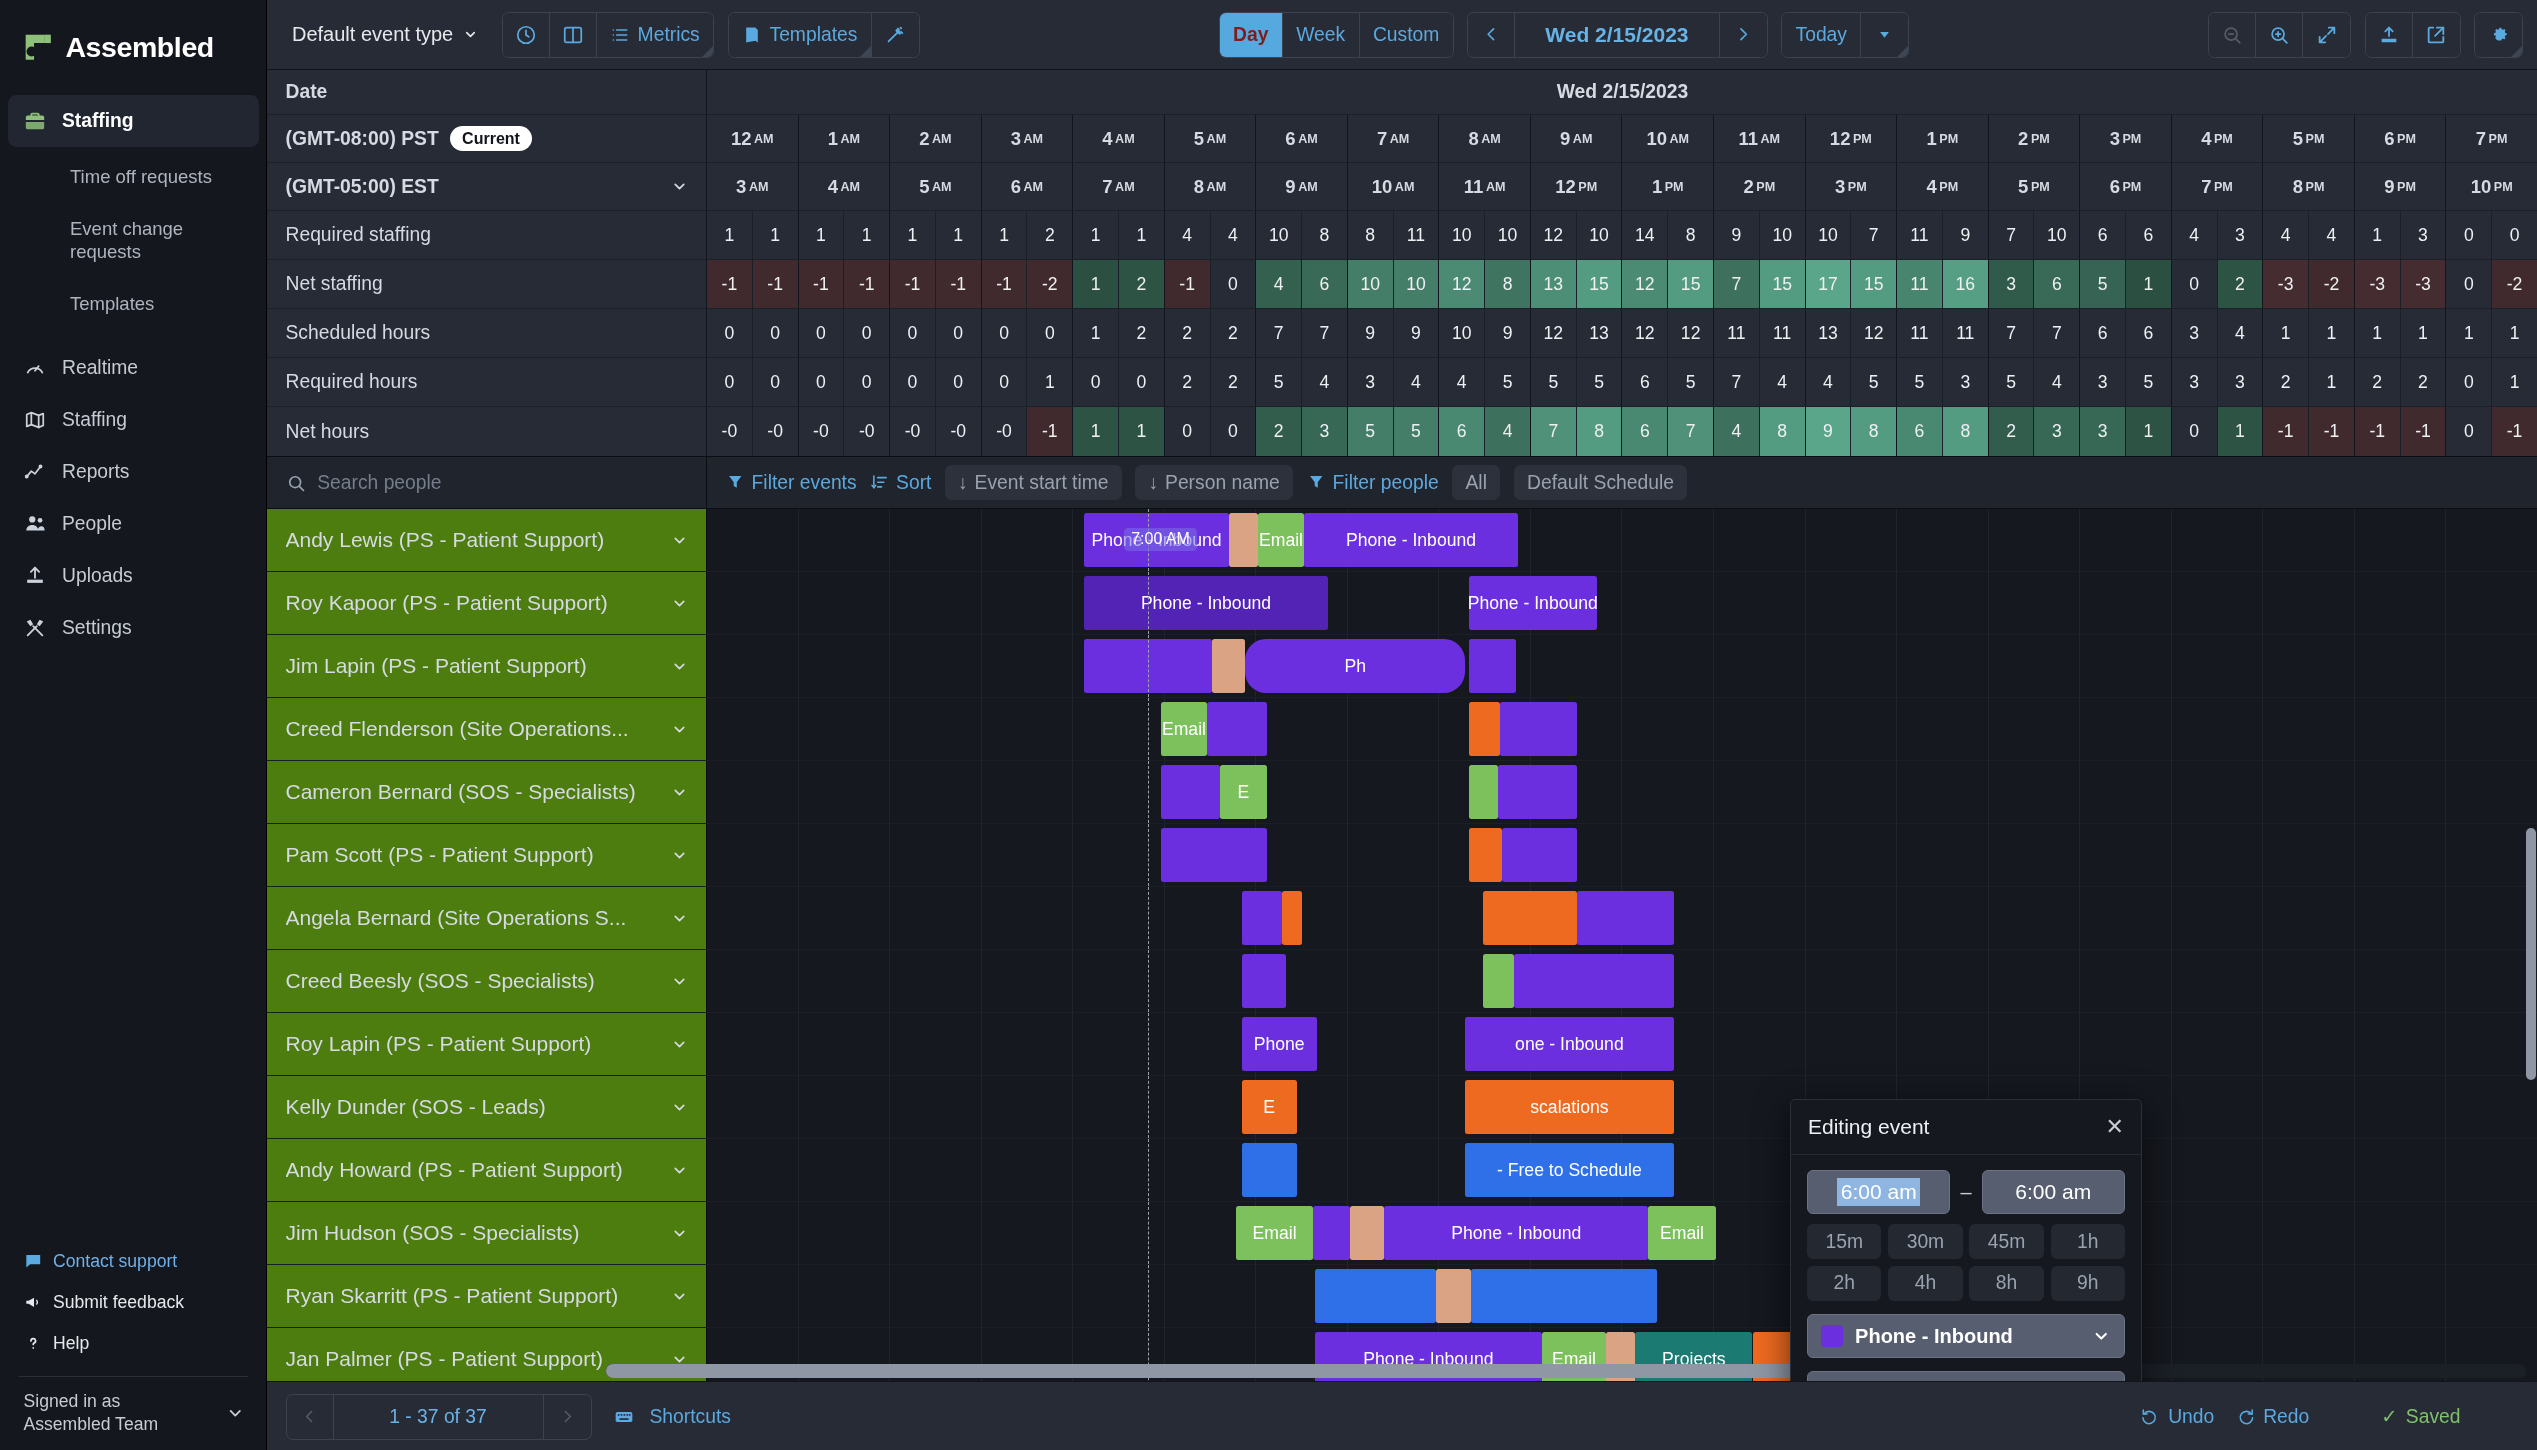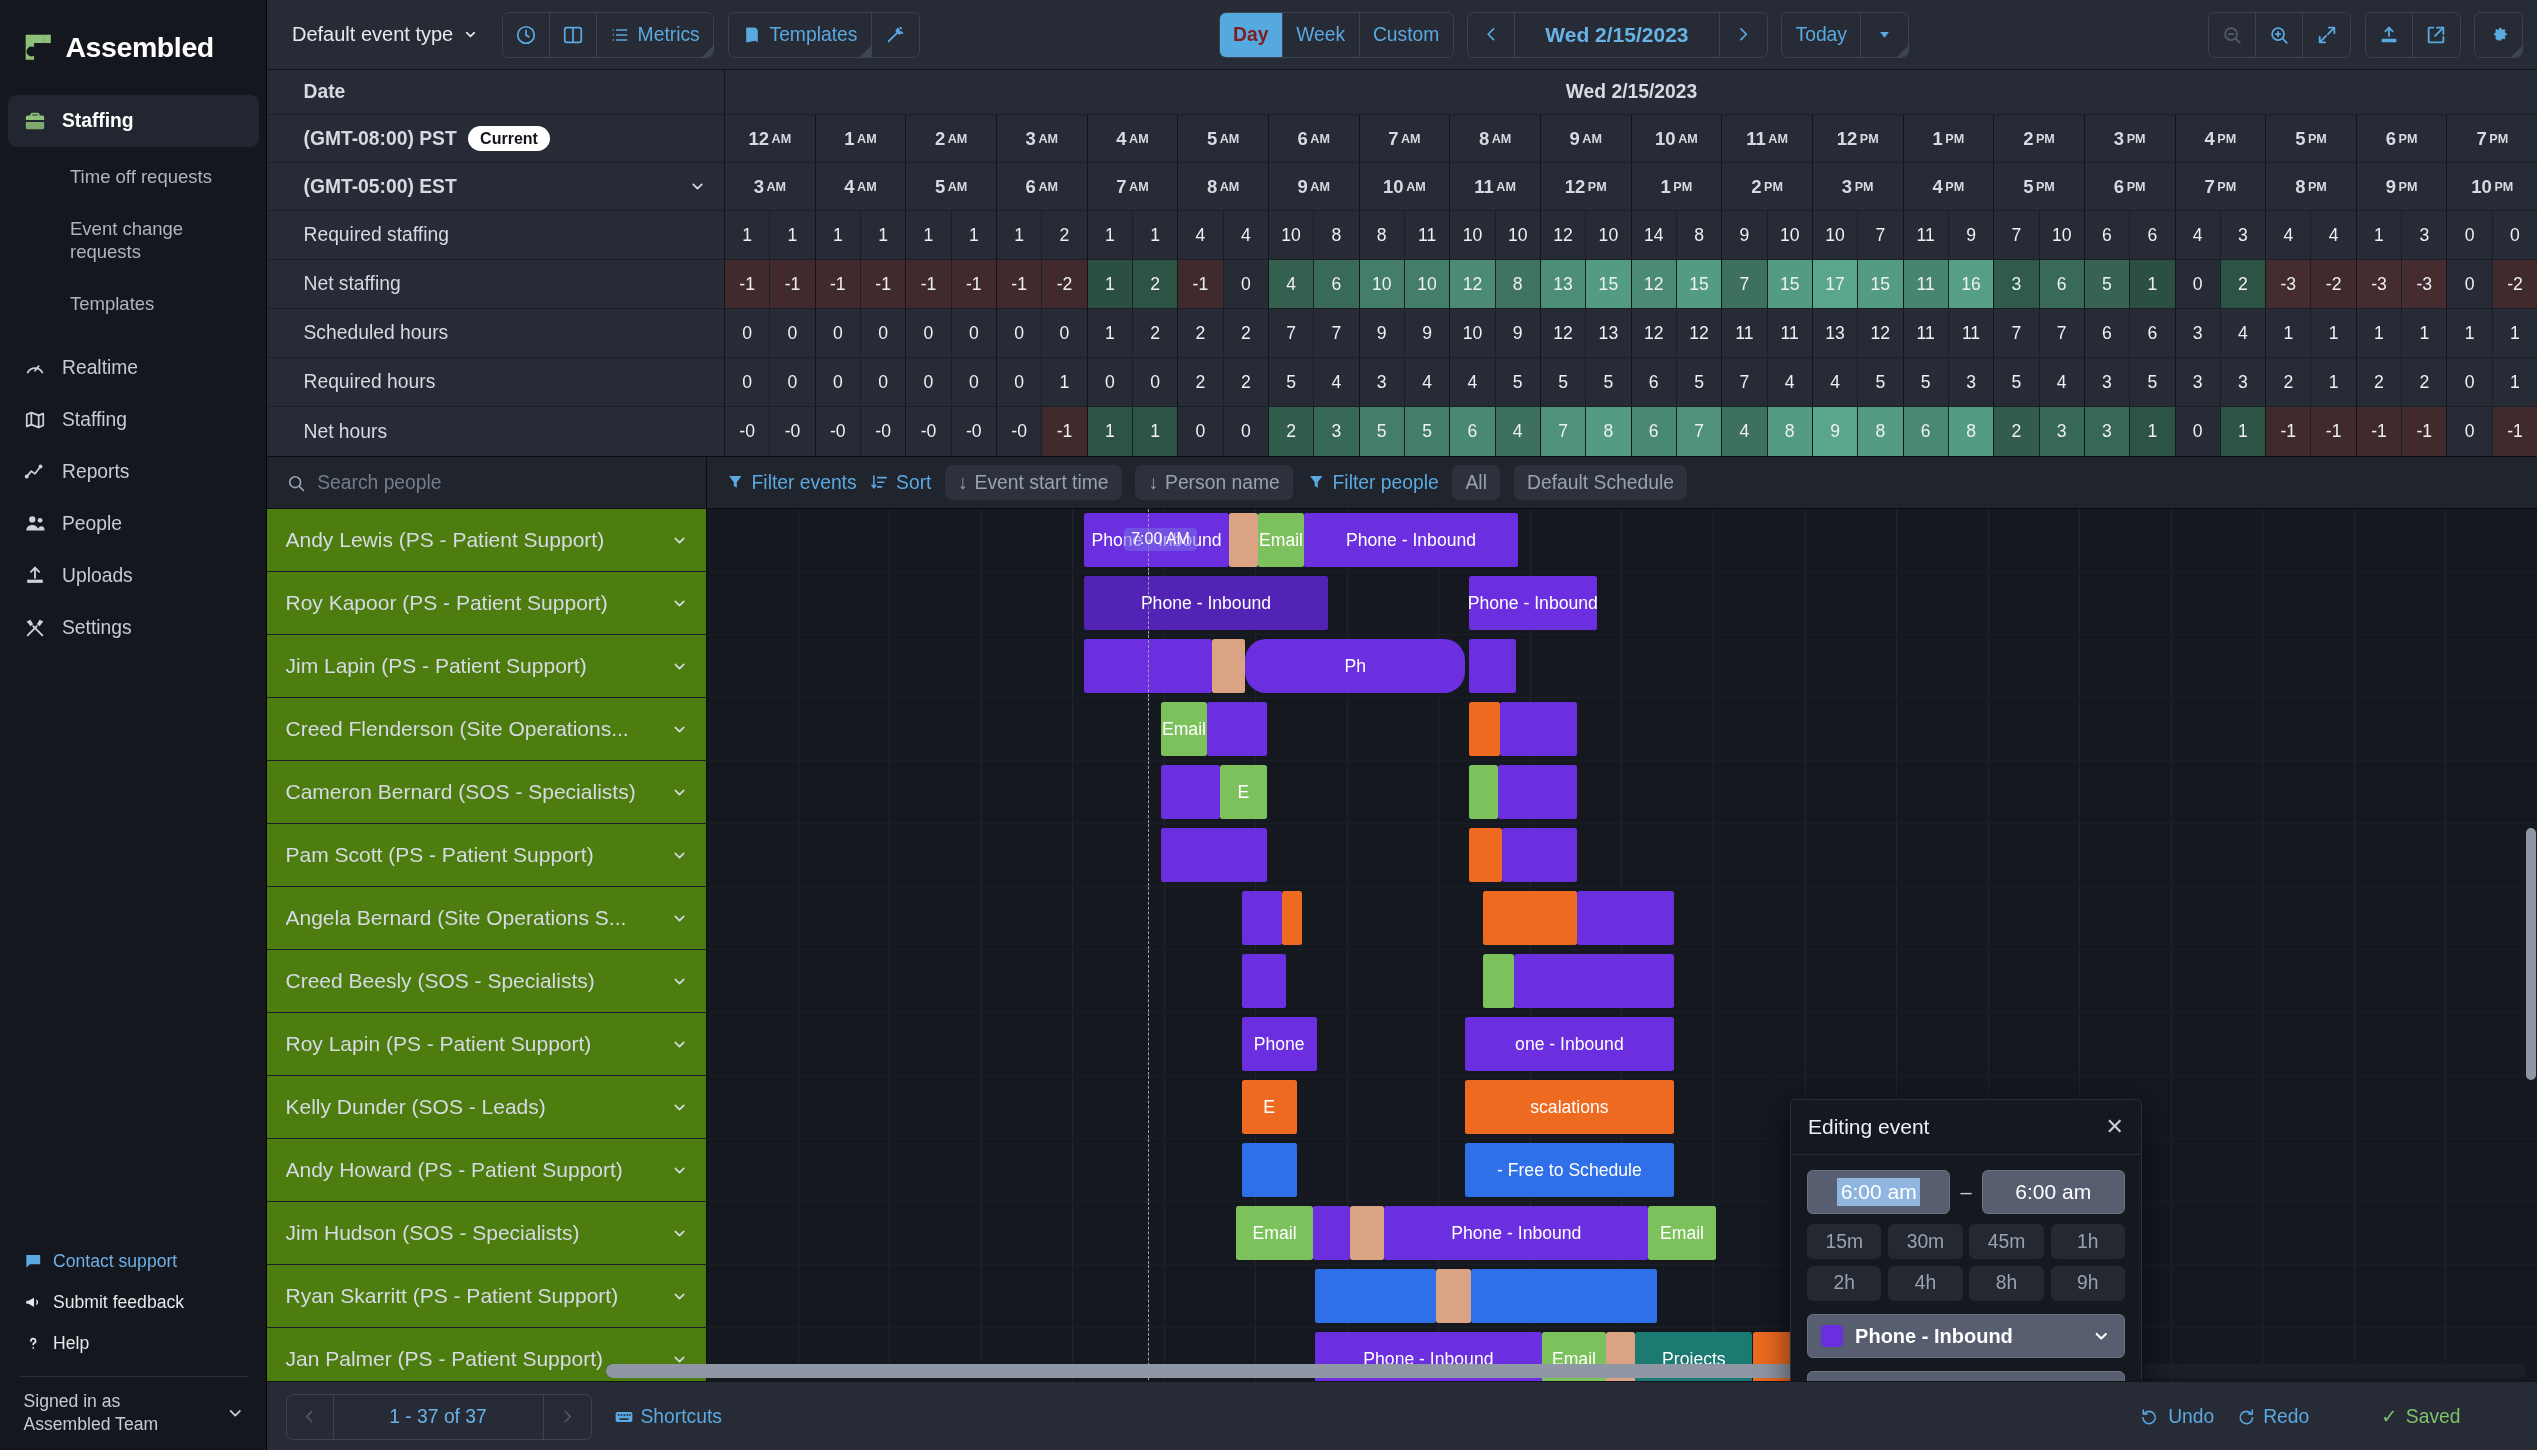--- a/index.html
+++ b/index.html
@@ -94,21 +94,20 @@
   .tb-spacer { flex: 1; }
 
   
   .metrics { background: #272b35; border-bottom: 0.8px solid #0b0d11; }
   .mrow { display: flex; align-items: stretch; border-bottom: 0.8px solid #1b1f27; }
   .mrow:last-child { border-bottom: none; }
   .mlabel {
     width: 440px; min-width: 440px; display: flex; align-items: center;
     padding: 0 18.5px; font-size: 19.3px; color: #d6dae2;
     border-right: 0.8px solid #12151b;
-    margin-left: 18px;
   }
   .mlabel.bold { font-weight: bold; }
   .mlabel .sp { flex: 1; }
   .badge-current {
     background: #fff; color: #12151b; font-size: 16px; font-weight: bold;
     border-radius: 17px; padding: 3.4px 11.7px; margin-left: 11.7px;
   }
   .hours { display: flex; flex: 1; }
   .hour-cell {
     flex: 1 1 0; min-width: 0; text-align: center;
@@ -250,21 +249,21 @@
   .pager { display: flex; border: 0.8px solid #3b4250; border-radius: 6.7px; overflow: hidden; }
   .pg-btn {
     width: 47px; height: 44px; display: flex; align-items: center; justify-content: center;
     color: #555c68; font-size: 21px; border-right: 0.8px solid #3b4250; cursor: pointer;
   }
   .pg-lbl {
     min-width: 210px; height: 44px; display: flex; align-items: center; justify-content: center;
     color: #68b3e6; font-size: 19.3px; border-right: 0.8px solid #3b4250;
   }
   .pg-btn.last { border-right: none; }
-  .shortcuts { display: flex; align-items: center; gap: 7px; color: #5aa9e0; font-size: 19.3px; cursor: pointer; }
+  .shortcuts { display: flex; align-items: center; gap: 16px; color: #5aa9e0; font-size: 19.3px; cursor: pointer; }
   .f-spacer { flex: 1; }
   .f-act { display: flex; align-items: center; gap: 8.4px; color: #5aa9e0; font-size: 19.3px; cursor: pointer; }
   .f-saved { display: flex; align-items: center; gap: 8.4px; color: #7fc26b; font-size: 19.3px; }
   svg { display: block; }
 </style>
 </head>
 <body>
 
 <div class="app">
 

